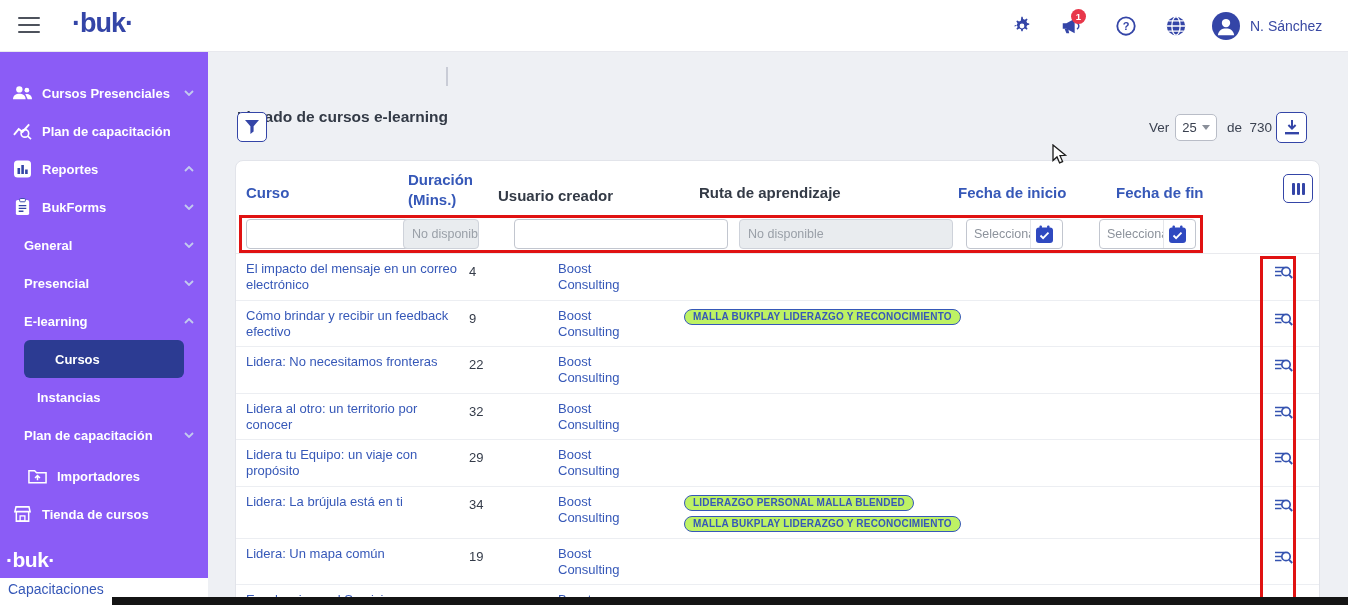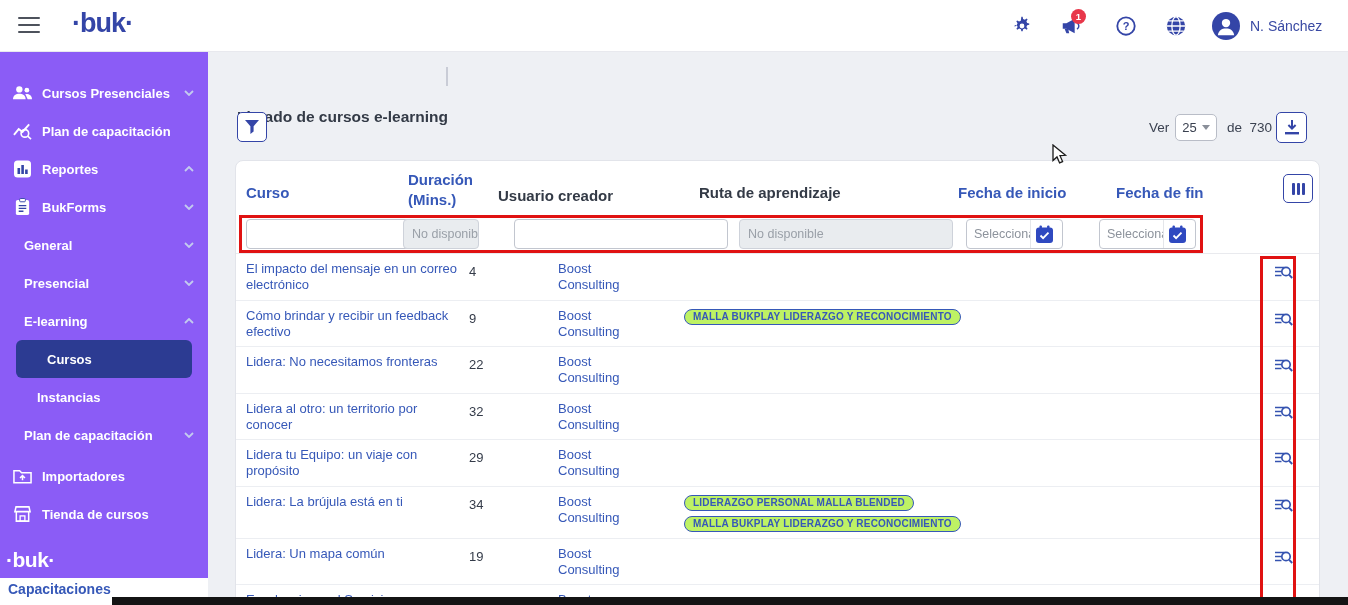--- a/index.html
+++ b/index.html
@@ -21,23 +21,23 @@
   .username { position:absolute; left:1250px; top:18px; font-size:14px; color:#3949a3; cursor:pointer; }
 
   
   .sidebar { position:absolute; left:0; top:52px; width:208px; height:526px; background:#8b5cf6; color:#fff; z-index:20; padding-top:22px; }
   .sb-item { position:relative; display:flex; align-items:center; height:38px; padding:0 14px 0 13px; cursor:pointer; font-size:13px; font-weight:bold; }
   .sb-item .sb-ico { width:19px; height:18px; margin-right:10px; flex:0 0 19px; }
   .sb-label { flex:1; white-space:nowrap; overflow:hidden; }
   .chev { flex:0 0 10px; }
   .sb-sub { padding-left:24px; }
   .sb-sub2 { padding-left:37px; }
-  .sb-active { background:#2c3b92; border-radius:6px; margin:0 16px; padding-left:31px; }
+  .sb-active { background:#2c3b92; border-radius:6px; margin:0 24px; padding-left:31px; }
   .sb-footer-logo { position:absolute; left:6px; bottom:6px; font-size:21px; font-weight:bold; color:#fff; letter-spacing:-0.5px; }
-  .sb-strip { position:absolute; left:0; top:578px; width:208px; height:27px; background:#fff; z-index:21;font-weight:bold; }
+  .sb-strip { position:absolute; left:0; top:578px; width:208px; height:27px; background:#fff; z-index:21; }
   .sb-strip span { position:absolute; left:8px; top:3px; font-size:14px; color:#3658b8; }
 
   
   .main { position:absolute; left:208px; top:52px; width:1140px; height:553px; background:#eef0f4; }
   .page-title { position:absolute; left:29px; top:16px; font-size:15.5px; font-weight:bold; color:#333a46;margin-top:40px; }
   .title-div { position:absolute; left:237px; top:15px; width:2px; height:19px; background:#c9ccd6; }
   .btn-outline { background:#fff; border:1.5px solid #3445a7; border-radius:5px; display:flex; align-items:center; justify-content:center; cursor:pointer; }
   .filter-btn { position:absolute; left:29px; top:60px; width:30px; height:30px; }
   .pg-ver { position:absolute; left:941px; top:68px; font-size:13.5px; color:#3a4150; }
   .pg-size { position:absolute; left:967px; top:62px; width:42px; height:27px; background:#fff; border:1px solid #b9bdc7; border-radius:5px; font-size:13px; color:#3a4150; display:flex; align-items:center; justify-content:center; gap:5px; cursor:pointer; }
@@ -193,21 +193,21 @@
     <span class="sb-label">Instancias</span>
   </div>
 
   <div class="sb-item sb-sub">
     <span class="sb-label">Plan de capacitación</span>
     <svg class="chev" width="10" height="6" viewBox="0 0 10 6">
         <path d="M1 1l4 4 4-4" stroke="#c3cbee" stroke-width="1.8" fill="none"></path>
       </svg>
   </div>
 
-  <div class="sb-item" style="margin-top:3px;">
+  <div class="sb-item" style="margin-top:3px;margin-left:15px;">
     <svg class="sb-ico" viewBox="0 0 20 17">
       <path d="M1 3h6l2 2h10v10.5H1z" fill="none" stroke="#fff" stroke-width="1.6"></path>
       <path d="M10 13V8m-2.6 2.6L10 8l2.6 2.6" stroke="#fff" stroke-width="1.6" fill="none"></path>
     </svg>
     <span class="sb-label">Importadores</span>
   </div>
 
   <div class="sb-item">
     <svg class="sb-ico" viewBox="0 0 20 18">
       <path d="M2 6.5L3.2 1.5h13.6L18 6.5z" fill="none" stroke="#fff" stroke-width="1.6"></path>

